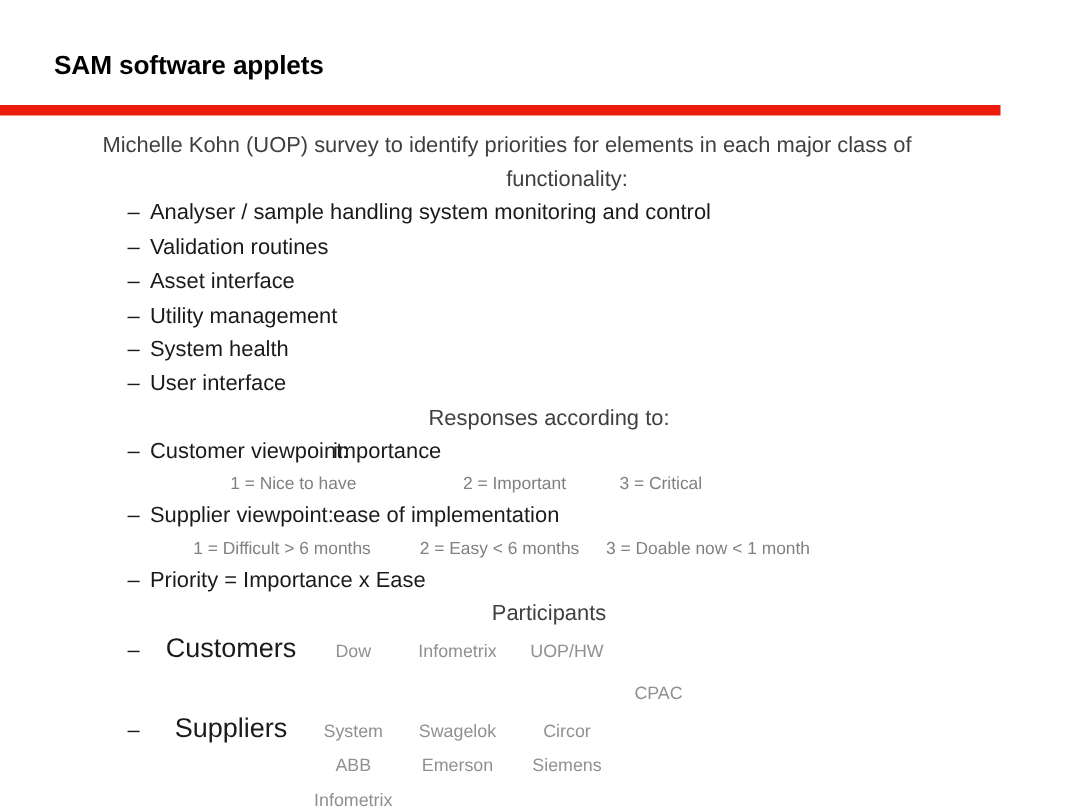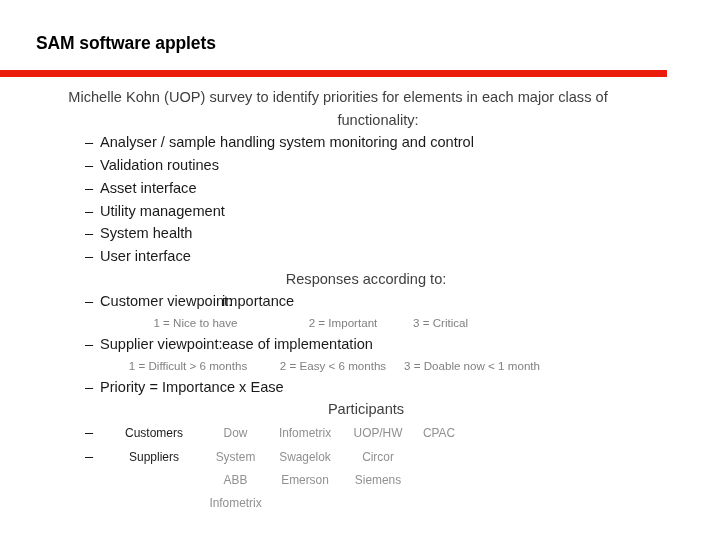--- a/index.html
+++ b/index.html
@@ -121,39 +121,39 @@
   .part-dash {
     width: 22px;
     flex: 0 0 22px;
     font-size: 14.6px;
     line-height: 22.7px;
     color: #1a1a1a;
   }
   .part-label {
     width: 108px;
     flex: 0 0 108px;
-    font-size: 12px;
+    font-size: 18px;
     line-height: 22.7px;
     color: #1a1a1a;
     white-space: nowrap;
   }
   .part-companies {
     display: flex;
     font-size: 11.9px;
     line-height: 22.7px;
     color: #909090;
   }
   .co {
     display: inline-block;
     white-space: nowrap;
   }
   .co-w1 { width: 55px; }
   .co-w2 { width: 84px; }
   .co-w3 { width: 62px; }
-  .co-w4 { width: 60px; }
+  .co-w4 { width: 60px; margin-top: 28px; }
 
   .part-extra {
     display: flex;
     padding-left: 172px;
     font-size: 11.9px;
     line-height: 23px;
     color: #909090;
   }
 </style>
 </head>

